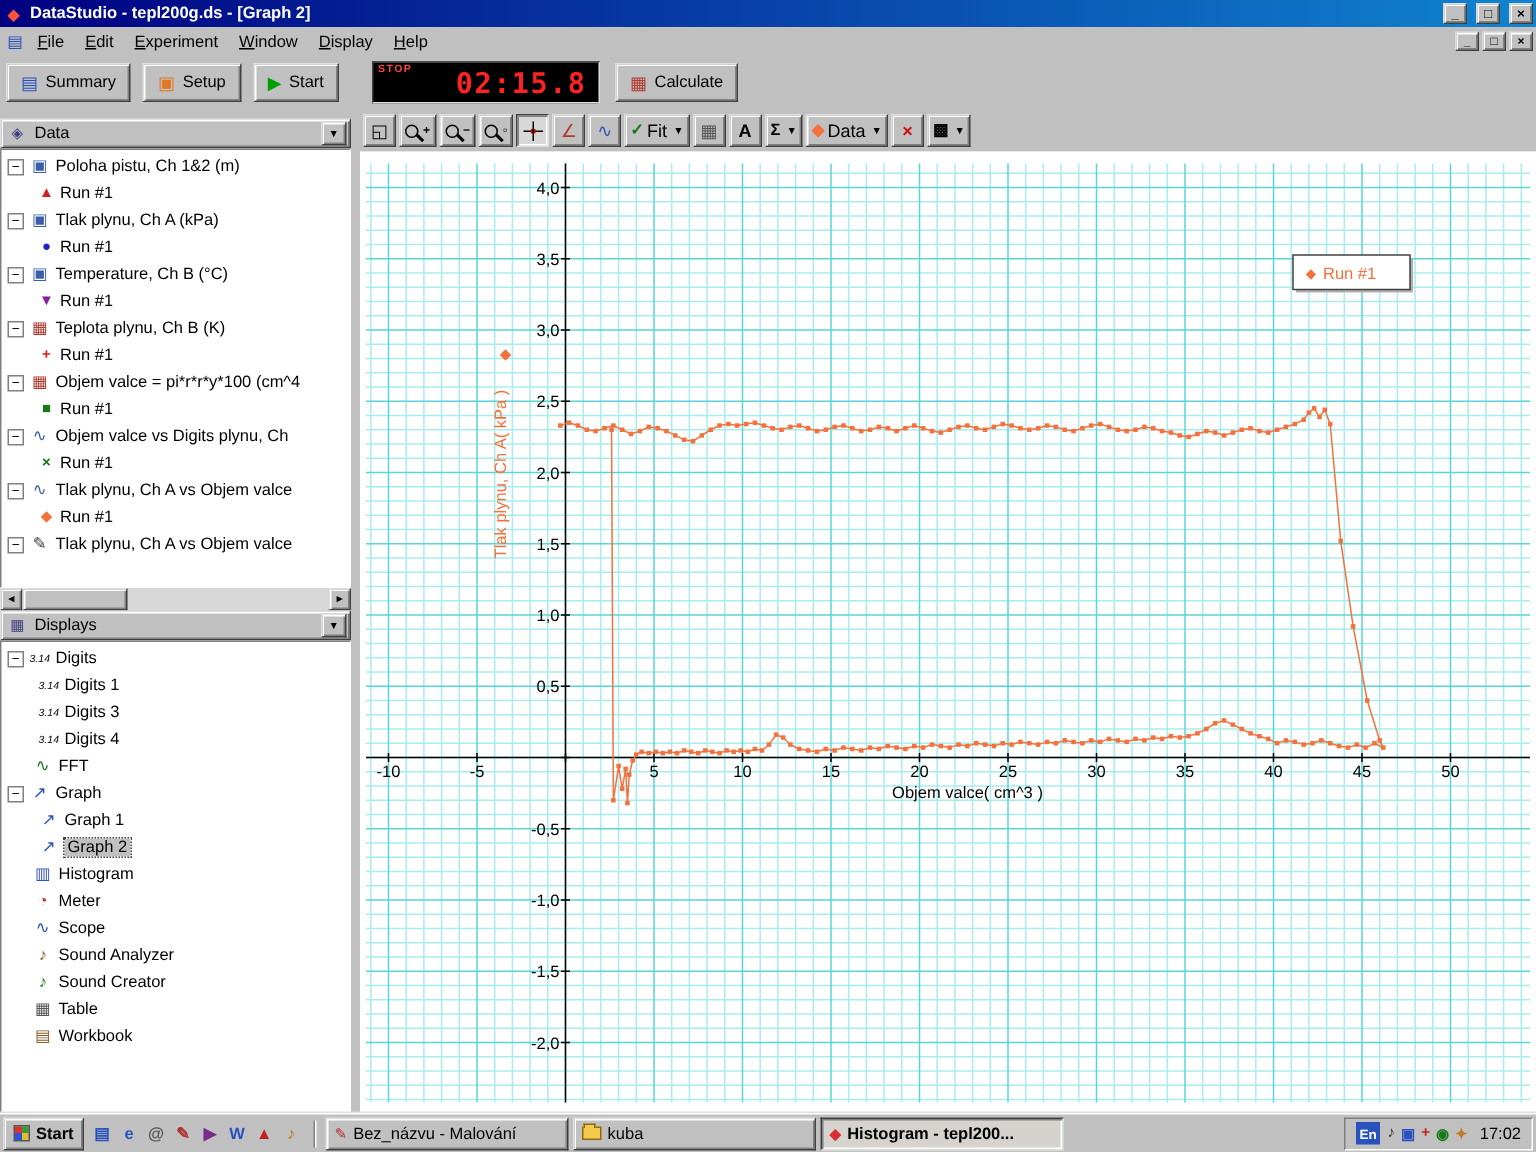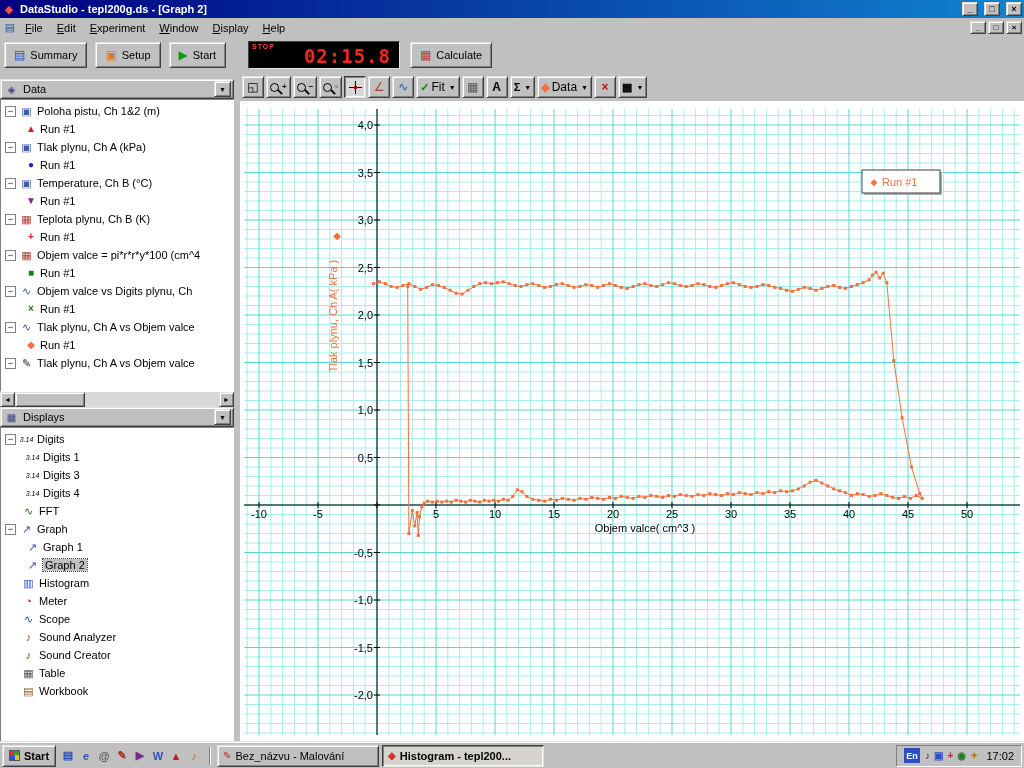--- a/index.html
+++ b/index.html
@@ -772,20 +772,24 @@
         <span class="ql" style="color: rgb(42, 82, 190);">W</span>
         <span class="ql" style="color: rgb(192, 32, 32);">▲</span>
         <span class="ql" style="color: rgb(192, 120, 32);">♪</span>
       </span>
     <span class="tb-sep"></span>
     <span id="taskbuttons" style="display:flex; gap:3px;">
         <div class="task bevel-out">
           <span class="ticn" style="color: rgb(176, 48, 48);">✎</span>
           <span>Bez_názvu - Malování</span>
         </div>
+        <div class="task bevel-out">
+          <span class="folder"></span>
+          <span>kuba</span>
+        </div>
         <div class="task bevel-out active">
           <span class="ticn" style="color: rgb(216, 48, 48);">◆</span>
           <span>Histogram - tepl200...</span>
         </div>
       </span>
     <div id="tray">
       <span class="kbd">En</span>
       <span id="tray-icons" style="display:flex; gap:4px;">
           <span class="tray-ic" style="color: rgb(51, 51, 51);">♪</span>
           <span class="tray-ic" style="color: rgb(42, 82, 190);">▣</span>

